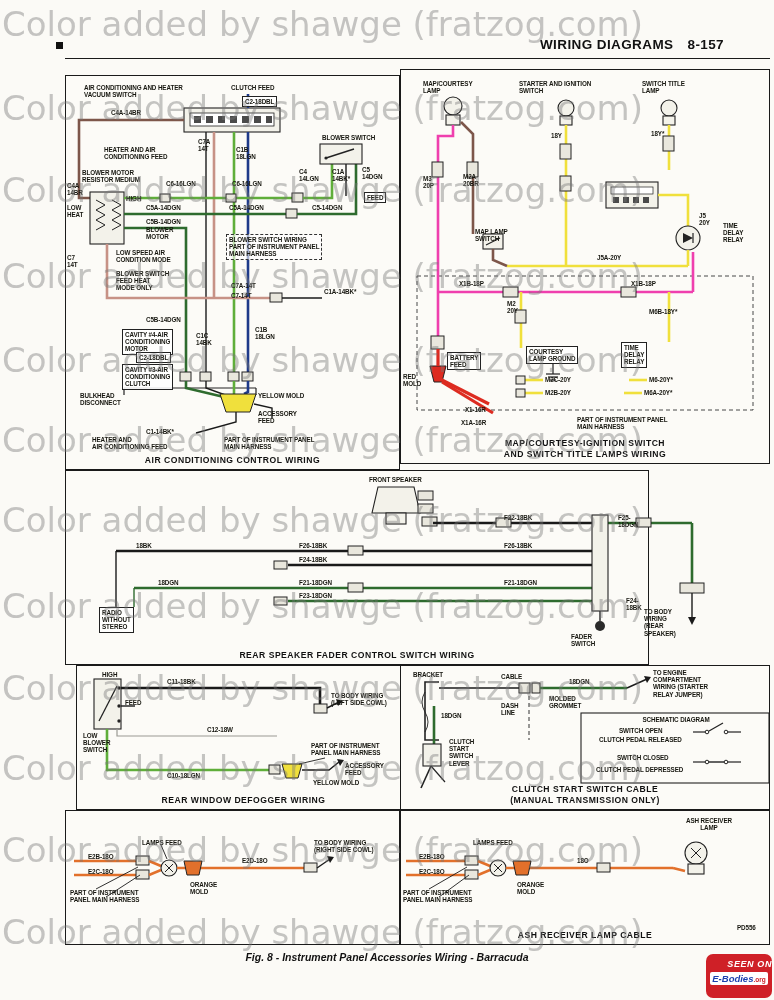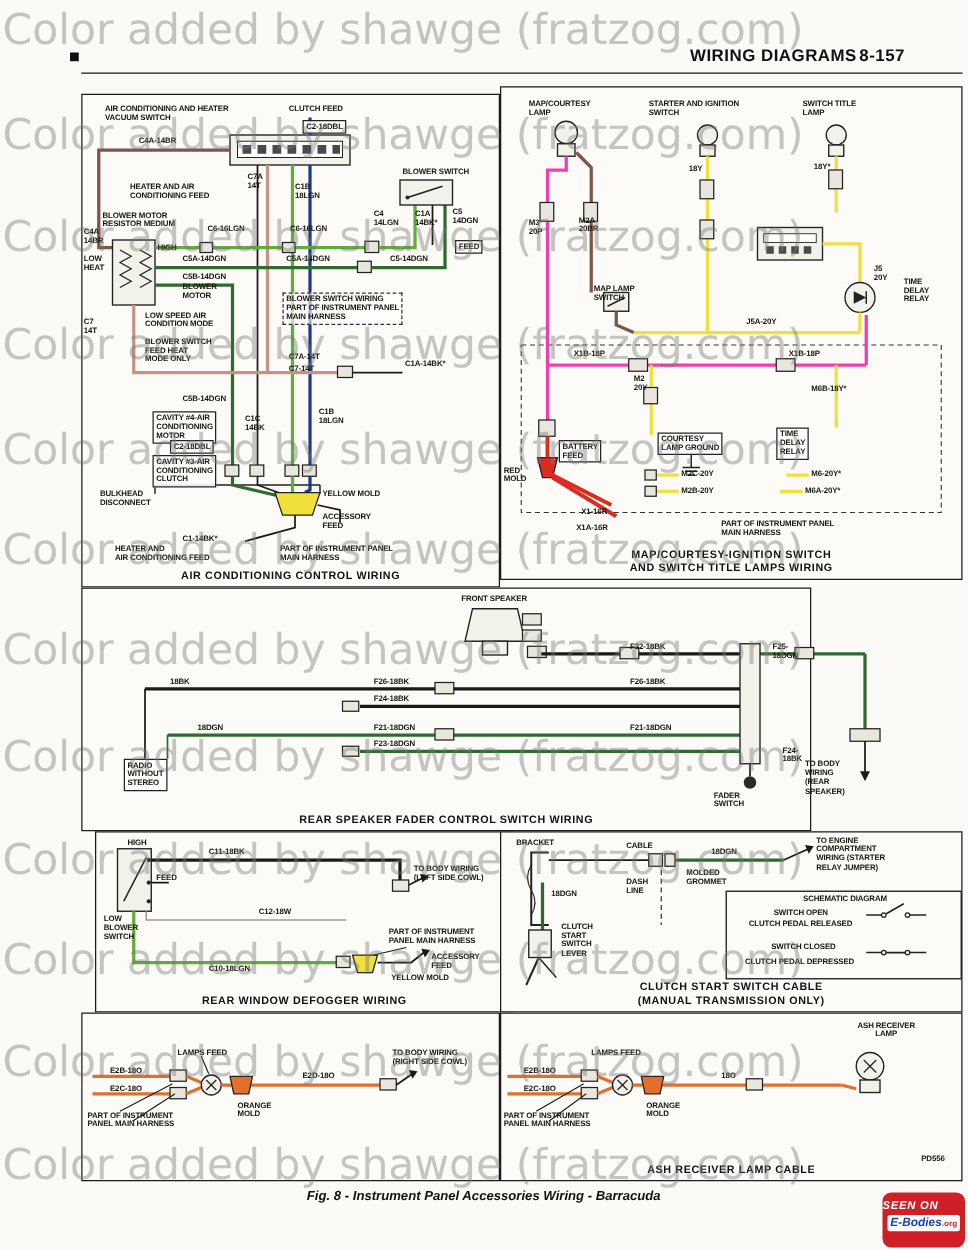--- a/index.html
+++ b/index.html
@@ -2,21 +2,21 @@
 <html style="--dark_blue: #1e3a8a; --brown: #7d564a; --tan: #c79286; --light_green: #5fae3a; --dark_green: #2e6b2e; --yellow: #f0e03c; --pink: #ef3fae; --red: #dd2b20; --orange: #e2702b; --black: #1a1a1a;"><head>
 <meta charset="utf-8">
 <style>
   *{margin:0;padding:0;box-sizing:border-box}
   html,body{width:774px;height:1000px}
   body{position:relative;background:#fbfaf6;font-family:"Liberation Sans",sans-serif;overflow:hidden}
   .wm-layer{position:absolute;inset:0;z-index:30;pointer-events:none;overflow:hidden}
   .wm{position:absolute;left:2px;font-size:34px;color:rgba(118,118,118,.42);white-space:nowrap;font-family:"DejaVu Sans",sans-serif}
   .bullet{position:absolute;left:56px;top:42px;width:7px;height:7px;background:#111}
   .header-title{position:absolute;top:37px;right:50px;font-size:13.5px;font-weight:bold;color:#111;letter-spacing:.4px}
-  .pagenum{margin-left:2px}
+  .pagenum{margin-left:14px}
   .header-rule{position:absolute;left:65px;right:4px;top:58px;border-top:1.6px solid #1a1a1a}
   .panel{position:absolute;border:1.6px solid #1a1a1a;background:#fcfbf7}
   .panel svg{position:absolute;left:0;top:0}
   .labels{position:absolute;inset:0}
   .lbl{position:absolute;font-size:6.3px;line-height:1.15;font-weight:bold;color:#16160f;white-space:pre-line;letter-spacing:-.1px}
   .lbl.box{border:1px solid #222;background:rgba(255,255,255,.88);padding:1px 2px}
   .lbl.dashbox{border:1px dashed #333;padding:1px 2px;background:rgba(255,255,255,.6)}
   .panel-title{position:absolute;left:0;right:0;bottom:4px;text-align:center;font-size:8.6px;font-weight:bold;letter-spacing:.5px;color:#111;white-space:pre-line;line-height:1.2}
   .p-ac{left:65px;top:75px;width:335px;height:395px}
   .p-map{left:400px;top:69px;width:370px;height:395px}
@@ -42,21 +42,21 @@
   .sym{fill:#f3f2ea;stroke:#222;stroke-width:1.1}
   .pin{fill:#4a4a4a}
   .conn{fill:#e9e7dd;stroke:#222;stroke-width:1}
   .mold-y{fill:var(--yellow,#f0e03c);stroke:#222;stroke-width:1}
   .mold-o{fill:var(--orange,#e2702b);stroke:#222;stroke-width:1}
   .mold-r{fill:var(--red,#dd2b20);stroke:#222;stroke-width:1}
   .dash-rect{fill:none;stroke:#333;stroke-width:.9;stroke-dasharray:4 3}
   .footer-caption{position:absolute;left:0;right:0;top:951px;text-align:center;font-size:10.5px;font-weight:bold;font-style:italic;color:#111}
   .mymopar{position:absolute;right:8px;top:961px;font-size:8px;color:#667;z-index:35}
   .badge{position:absolute;right:2px;top:954px;width:66px;height:44px;background:#cf2027;border-radius:7px;z-index:40}
-  .badge .seen{color:#fff;font-size:9px;font-weight:bold;text-align:left;margin-top:5px;letter-spacing:.6px;font-style:italic}
+  .badge .seen{color:#fff;font-size:9px;font-weight:bold;text-align:right;margin-top:5px;letter-spacing:.6px;font-style:italic}
   .badge .strip{background:#fff;margin:3px 4px 0;border-radius:2px;text-align:center;font-size:9.5px;font-weight:bold;color:#1b3fae;font-style:italic;line-height:1.4}
   .badge .strip .org{color:#cf2027;font-size:6.5px;font-style:normal}
 </style>
 </head>
 <body>
 
 <div class="wm-layer">
     <div class="wm" style="top: 4px;">Color added by shawge (fratzog.com)</div>
     <div class="wm" style="top: 88px;">Color added by shawge (fratzog.com)</div>
     <div class="wm" style="top: 170px;">Color added by shawge (fratzog.com)</div>

